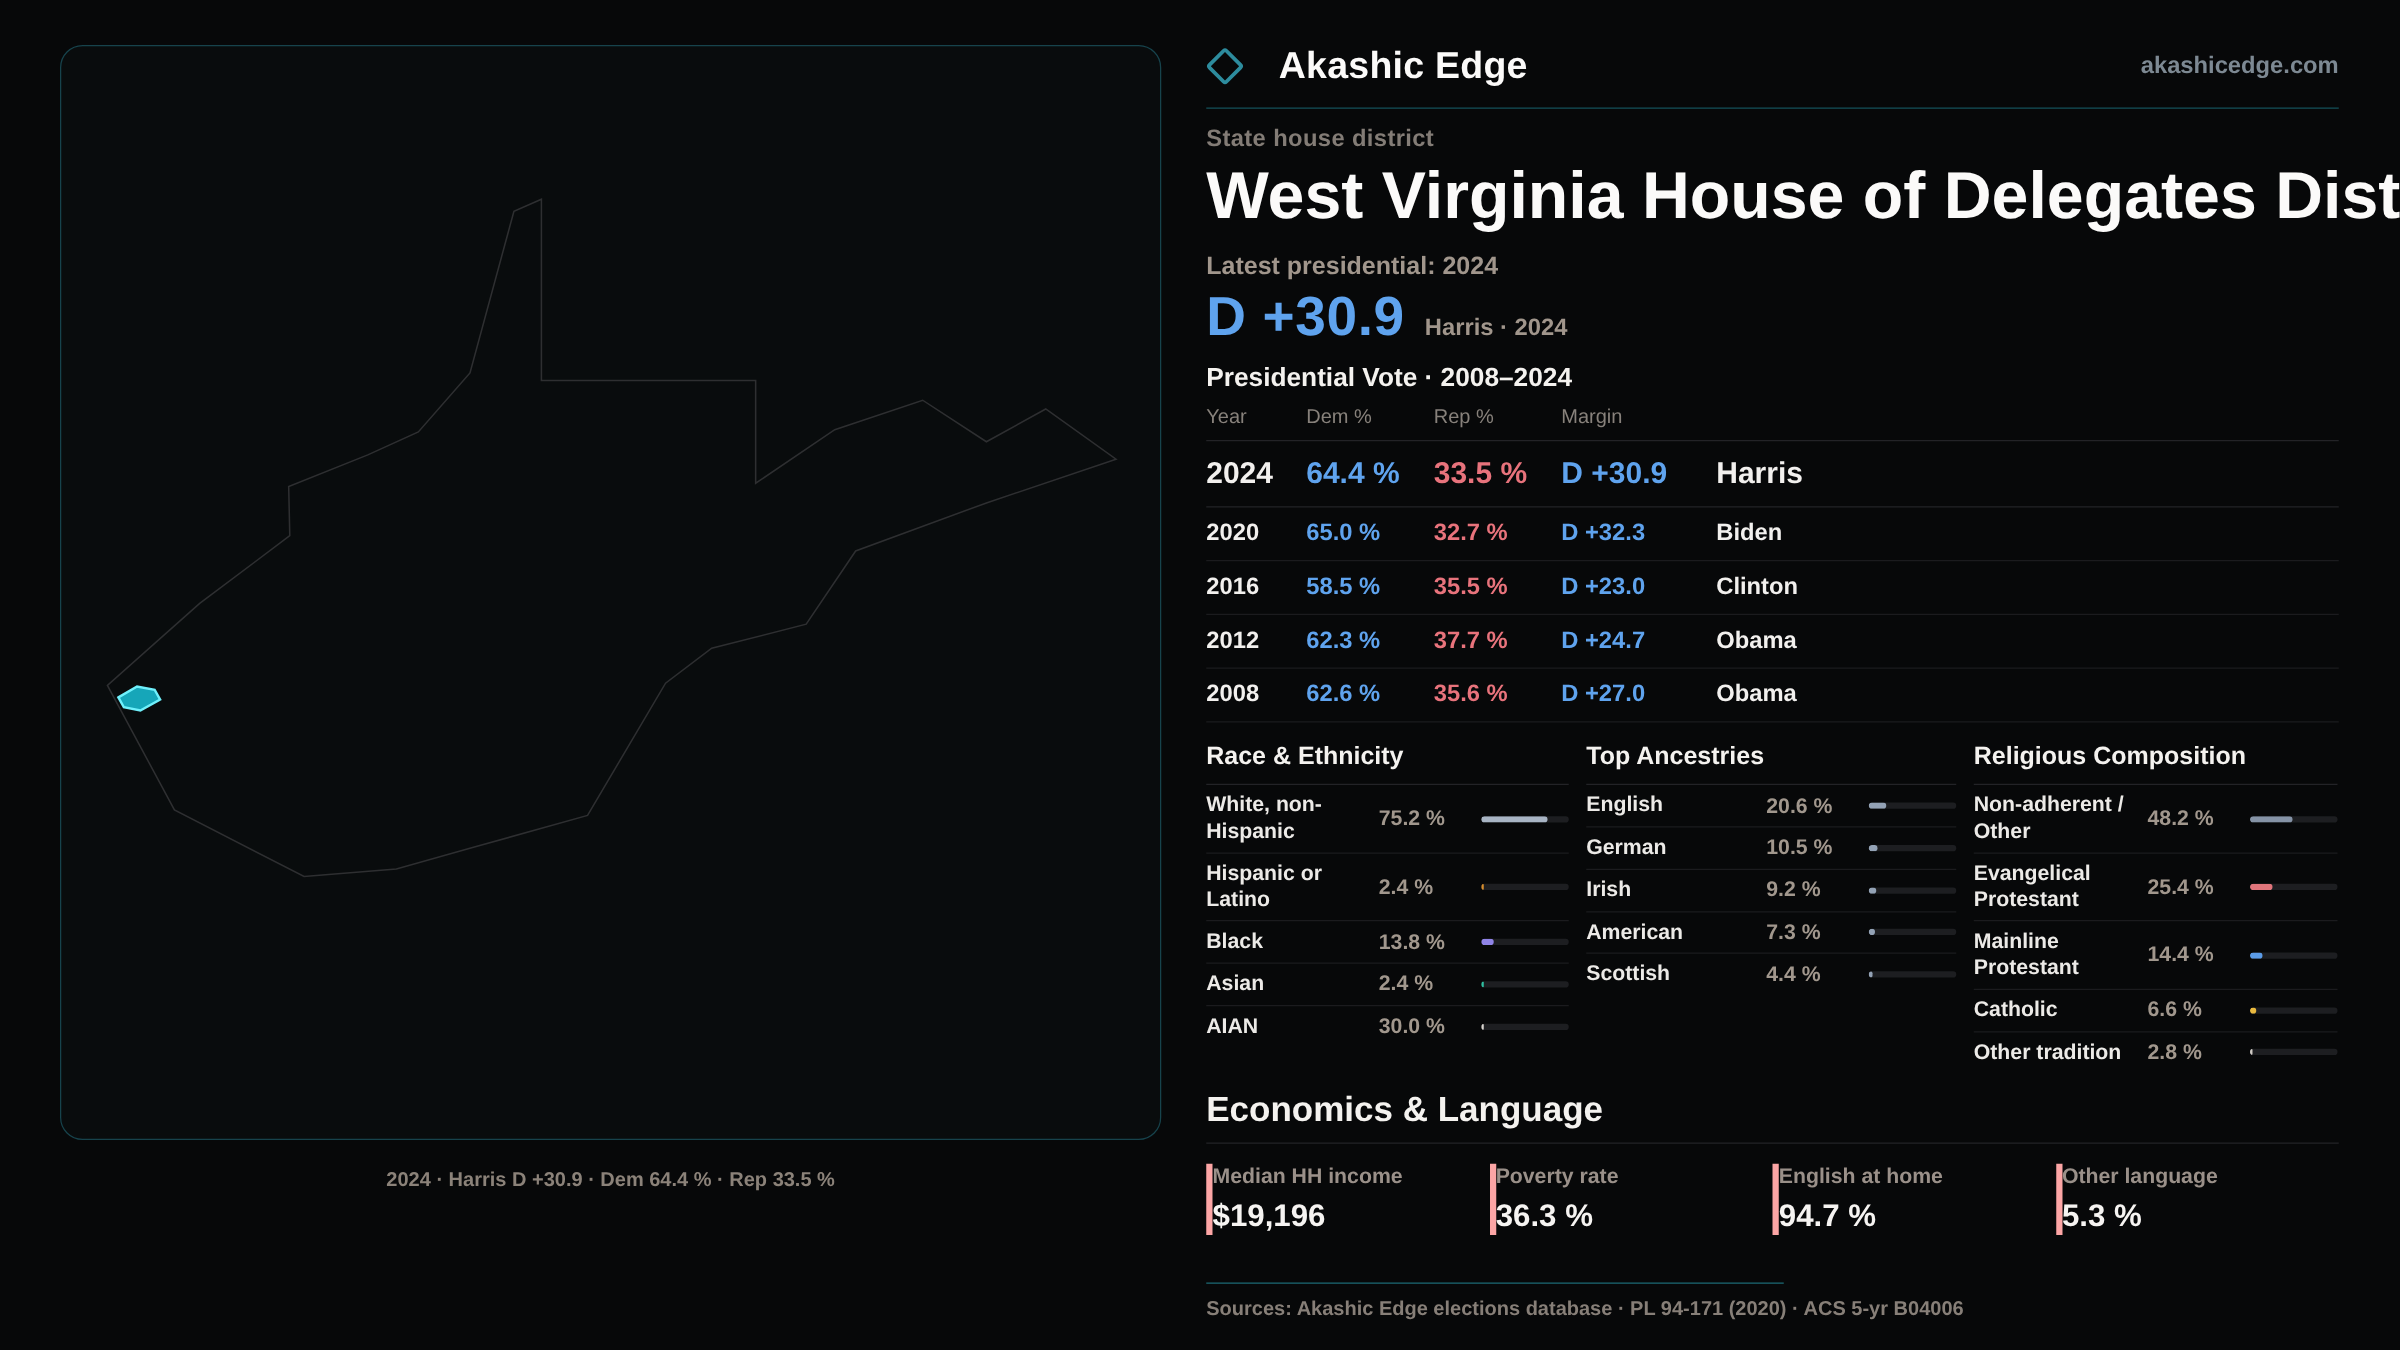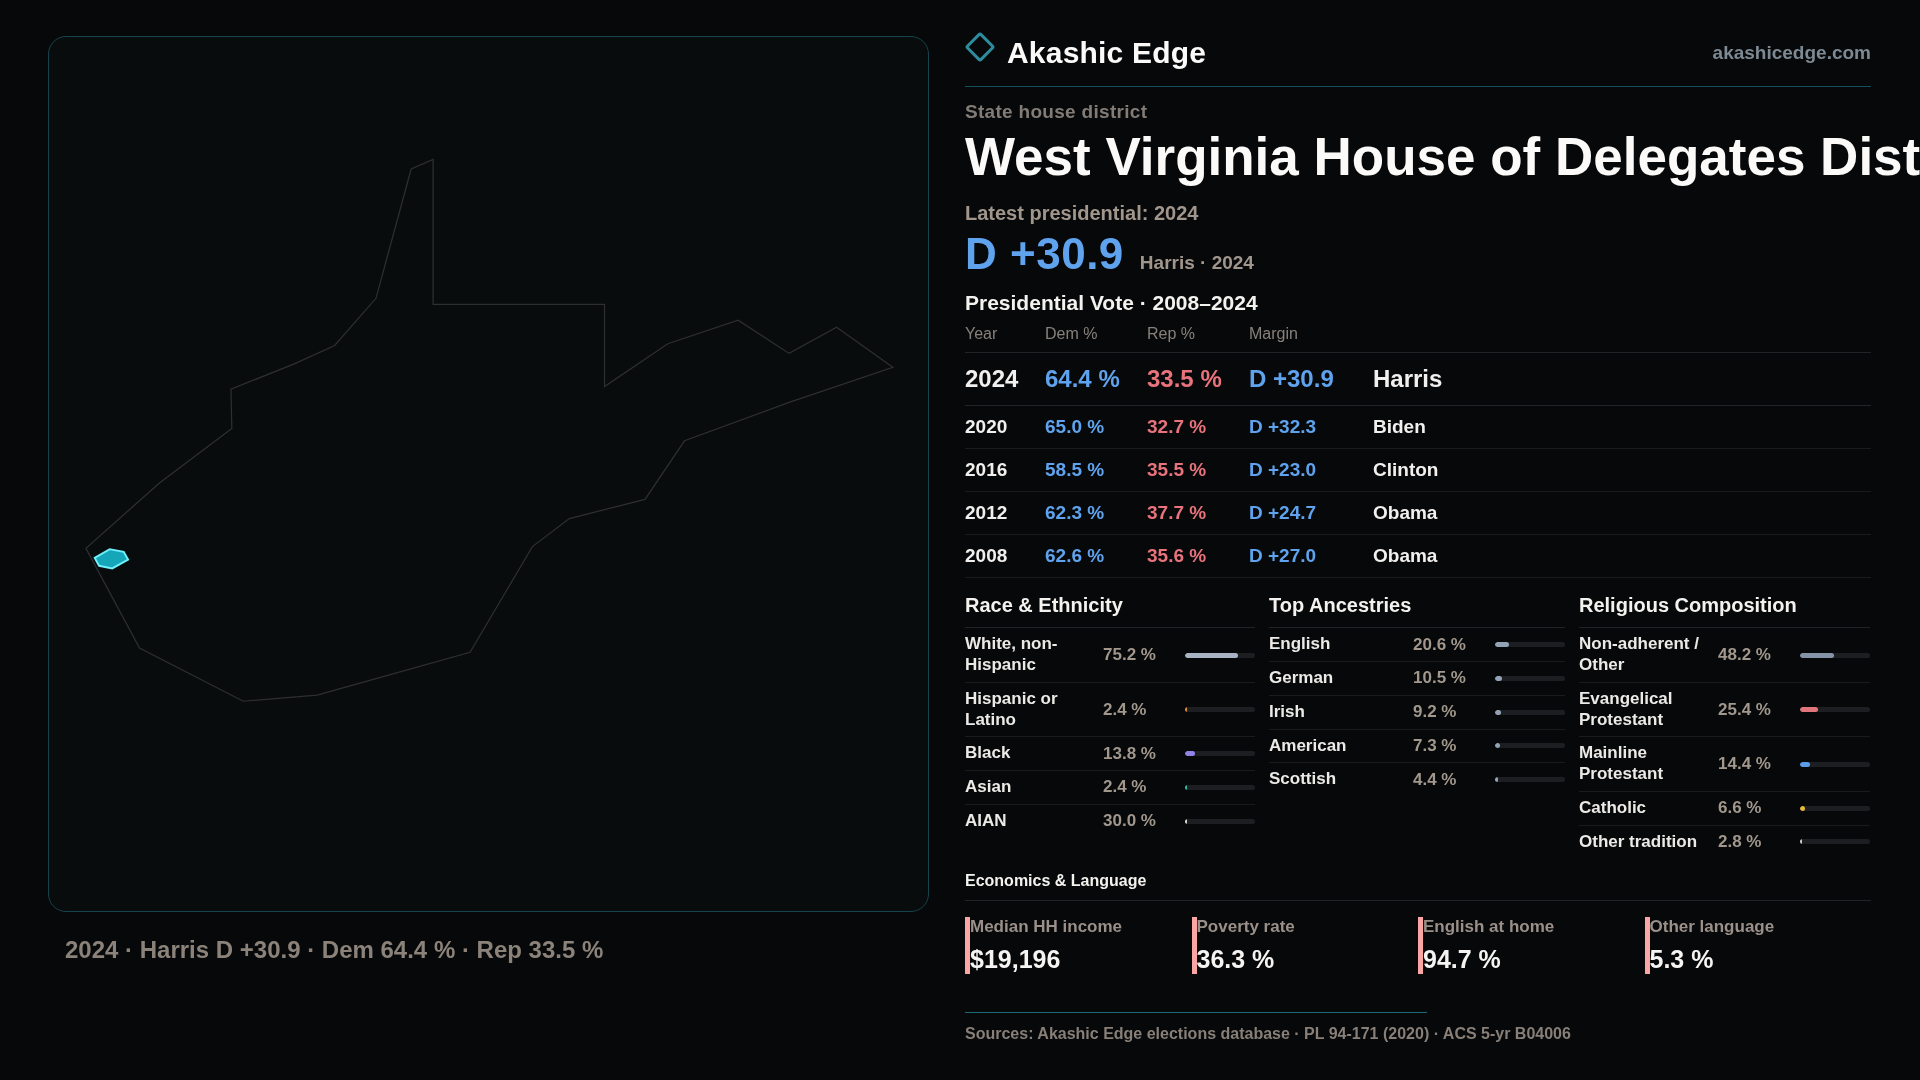--- a/index.html
+++ b/index.html
@@ -10,27 +10,27 @@
     color:#f2f0ee;
     position:relative;
   }
   
   .map-panel {
     position:absolute; left:48px; top:36px; width:881px; height:876px;
     border:1px solid #17434c; border-radius:18px; background:#090c0d;
   }
   .map-panel svg { width:100%; height:100%; display:block; }
   .map-caption {
-    position:absolute; left:65px; top:936px; width:881px;
-    text-align:left; font-size:24px; font-weight:bold; color:#8b8279;
+    position:absolute; left:48px; top:936px; width:881px;
+    text-align:center; font-size:16px; font-weight:bold; color:#8b8279;
   }
   
   .info-col { position:absolute; left:965px; top:28px; width:906px; }
   .brand-row { display:flex; justify-content:space-between; align-items:center; height:50px; }
-  .brand { display:flex; gap:16px; }
+  .brand { display:flex; align-items:center; gap:32px; }
   .diamond {
     width:22px; height:22px; border:3px solid #2d8c9e; border-radius:3px;
     transform:rotate(45deg); margin-left:4px;
   }
   .brand-name { font-size:30px; font-weight:bold; color:#fbfaf9; letter-spacing:.2px; }
   .brand-domain { font-size:19px; font-weight:bold; color:#7d8993; text-decoration:none; }
   .hr-teal { border-top:1px solid #14505a; margin-top:8px; }
   .kicker { margin-top:14px; font-size:19px; font-weight:bold; color:#837c76; letter-spacing:.3px; }
   .page-title {
     margin-top:4px; font-size:53px; line-height:1.12; font-weight:bold;
@@ -59,21 +59,21 @@
   .demo-grid { margin-top:16px; display:grid; grid-template-columns:290px 296px 291px; column-gap:14px; }
   .dcol h3 { font-size:20px; font-weight:bold; color:#f4f2ef; padding-bottom:10px; border-bottom:1px solid #232327; }
   .drow { display:flex; align-items:center; gap:10px; padding:6px 0; border-bottom:1px solid #1b1b1e; min-height:30px; }
   .drow:last-child { border-bottom:none; }
   .dlabel { flex:1; font-size:17px; font-weight:bold; color:#eceae7; line-height:1.22; }
   .dval { width:72px; font-size:17px; font-weight:bold; color:#a1978d; }
   .dbar { width:70px; height:5px; background:#1d1e21; border-radius:3px; overflow:hidden; flex:none; }
   .dbar i { display:block; height:100%; border-radius:3px; background:#9aa8ba; }
   
   .econ { margin-top:14px; }
-  .econ h3 { font-size:16px; font-weight:bold; color:#f4f2ef; padding-bottom:10px; border-bottom:1px solid #232327; }
+  .econ h3 { font-size:28px; font-weight:bold; color:#f4f2ef; padding-bottom:10px; border-bottom:1px solid #232327; }
   .stats { display:grid; grid-template-columns:repeat(4,1fr); margin-top:16px; }
   .stat { border-left:5px solid #fca5a5; }
   .slabel { font-size:17px; font-weight:bold; color:#9a9089; }
   .sval { margin-top:8px; font-size:25px; font-weight:bold; color:#f6f4f2; }
   
   .foot { margin-top:38px; }
   .foot-rule { width:462px; border-top:1px solid #1d6a76; }
   .sources { margin-top:12px; font-size:16px; font-weight:bold; color:#877f78; }
 </style>
 </head>

